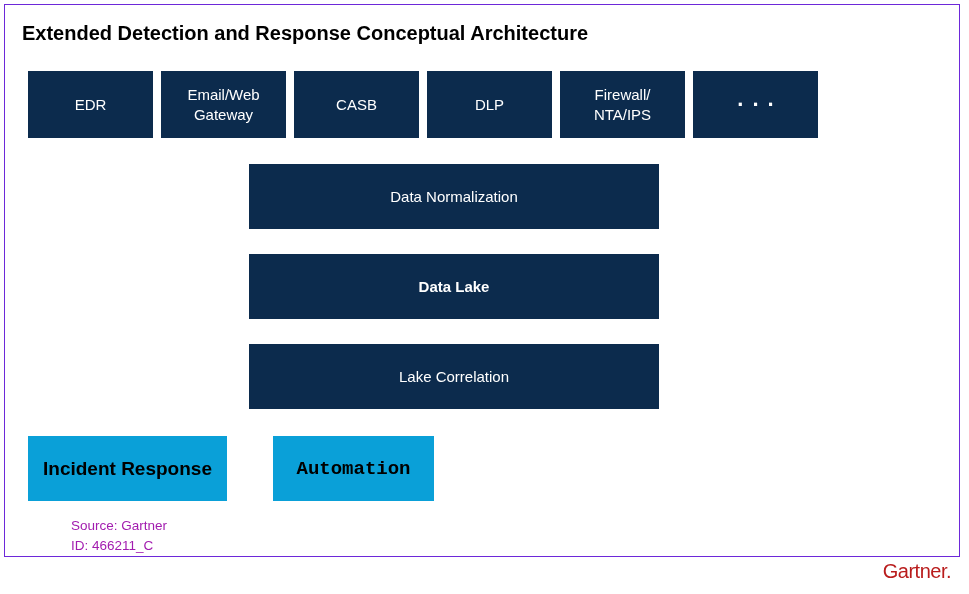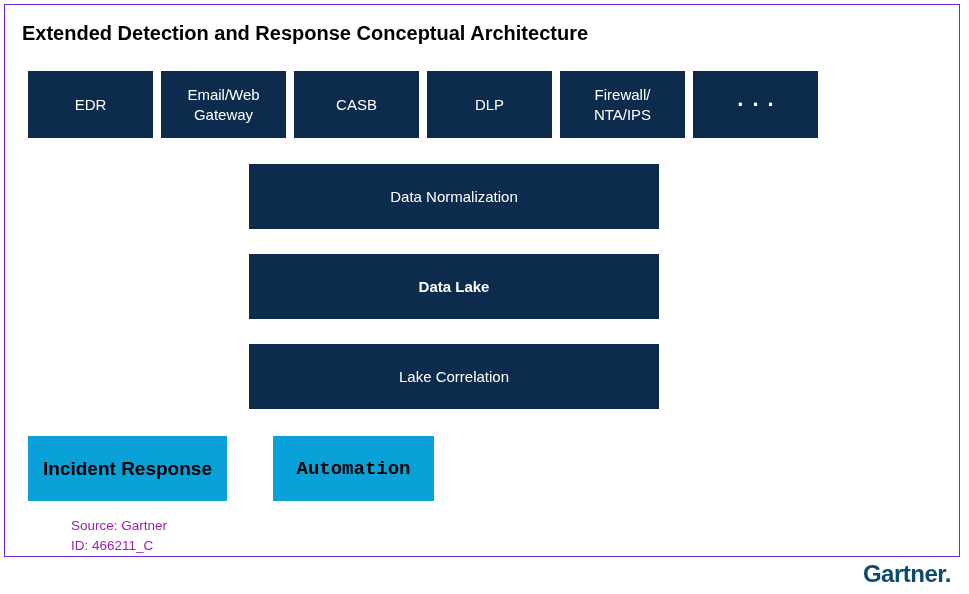--- a/index.html
+++ b/index.html
@@ -97,24 +97,24 @@
     top: 511px;
     font-size: 13.5px;
     line-height: 20px;
     color: #a21caf;
     margin-left: 46px;
   }
   .logo {
     position: absolute;
     right: 18px;
     top: 560px;
-    font-size: 24px;
-    font-weight: 700;
+    font-size: 20px;
+    font-weight: 400;
     letter-spacing: -0.5px;
-    color: #0c4a6e;
+    color: #b91c1c;
   }
 </style>
 </head>
 <body>
 
 <div class="page">
   <div class="panel">
 
     <div class="title">Extended Detection and Response Conceptual Architecture</div>
 

